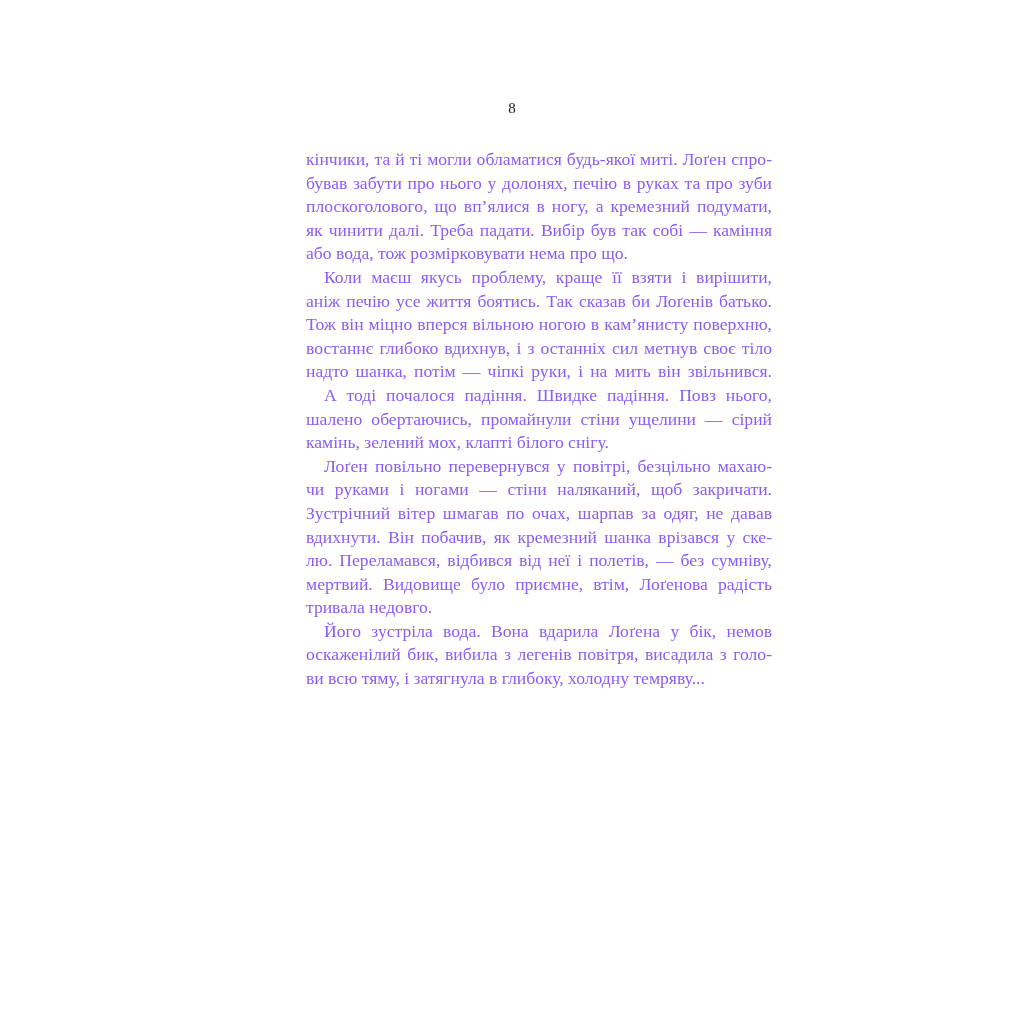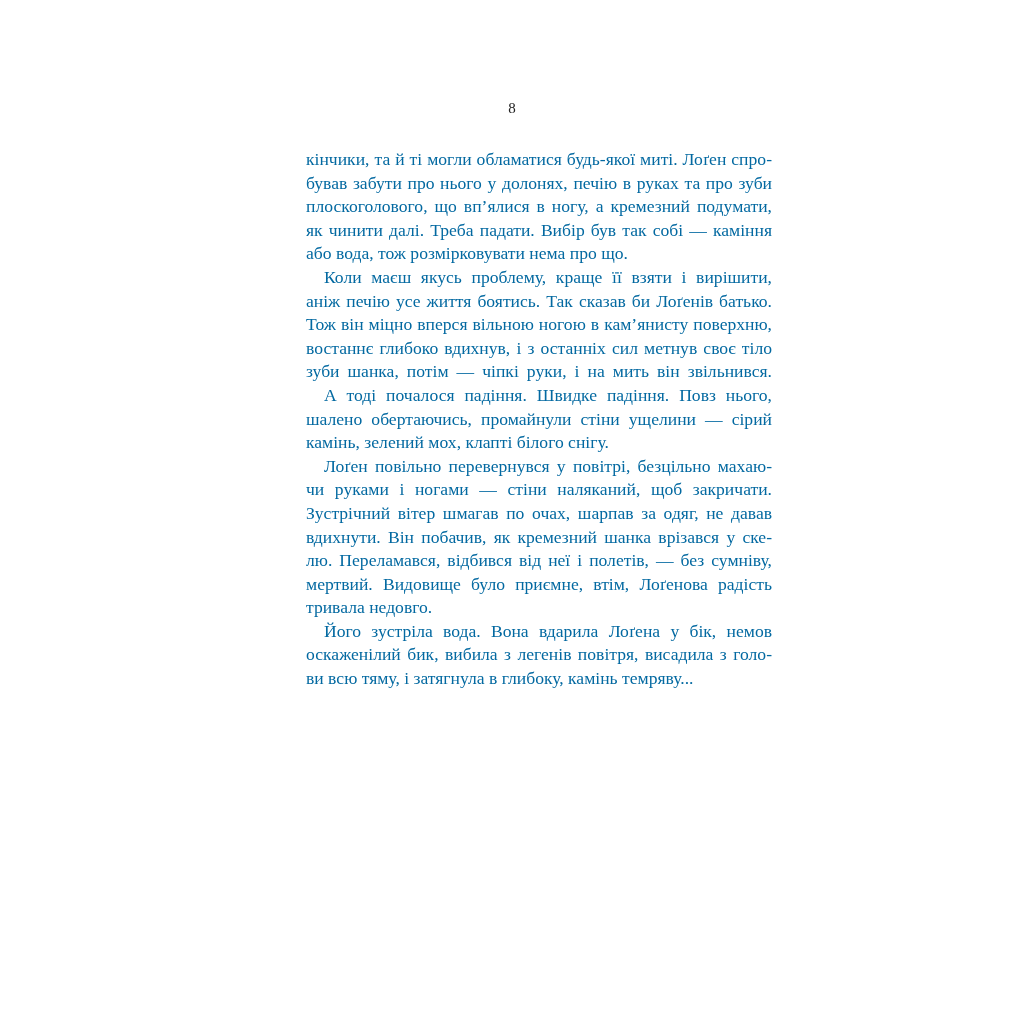--- a/index.html
+++ b/index.html
@@ -25,21 +25,21 @@
       line-height: 20px;
     }
     .text-block {
       position: absolute;
       top: 148px;
       left: 306px;
       width: 466px;
       font-family: "Liberation Serif", "DejaVu Serif", serif;
       font-size: 17.6px;
       line-height: 23.6px;
-      color: #0369a1;
+      color: #8b5cf6;
     }
     .line {
       display: block;
       white-space: nowrap;
       text-align: justify;
       text-align-last: justify;
       height: 23.6px;
       overflow: visible;
     }
     .line.last {
@@ -62,21 +62,21 @@
     <span class="line">плоскоголового, що вп’ялися в ногу, а кремезний подумати,</span>
     <span class="line">як чинити далі. Треба падати. Вибір був так собі — каміння</span>
     <span class="line last">або вода, тож розмірковувати нема про що.</span>
   </div>
 
   <div>
     <span class="line indent">Коли маєш якусь проблему, краще її взяти і вирішити,</span>
     <span class="line">аніж печію усе життя боятись. Так сказав би Лоґенів батько.</span>
     <span class="line">Тож він міцно вперся вільною ногою в кам’янисту поверхню,</span>
     <span class="line">востаннє глибоко вдихнув, і з останніх сил метнув своє тіло</span>
-    <span class="line">зуби шанка, потім — чіпкі руки, і на мить він звільнився.</span>
+    <span class="line">надто шанка, потім — чіпкі руки, і на мить він звільнився.</span>
   </div>
 
   <div>
     <span class="line indent">А тоді почалося падіння. Швидке падіння. Повз нього,</span>
     <span class="line">шалено обертаючись, промайнули стіни ущелини — сірий</span>
     <span class="line last">камінь, зелений мох, клапті білого снігу.</span>
   </div>
 
   <div>
     <span class="line indent">Лоґен повільно перевернувся у повітрі, безцільно махаю-</span>
@@ -84,15 +84,15 @@
     <span class="line">Зустрічний вітер шмагав по очах, шарпав за одяг, не давав</span>
     <span class="line">вдихнути. Він побачив, як кремезний шанка врізався у ске-</span>
     <span class="line">лю. Переламався, відбився від неї і полетів, — без сумніву,</span>
     <span class="line">мертвий. Видовище було приємне, втім, Лоґенова радість</span>
     <span class="line last">тривала недовго.</span>
   </div>
 
   <div>
     <span class="line indent">Його зустріла вода. Вона вдарила Лоґена у бік, немов</span>
     <span class="line">оскаженілий бик, вибила з легенів повітря, висадила з голо-</span>
-    <span class="line last">ви всю тяму, і затягнула в глибоку, камінь темряву...</span>
+    <span class="line last">ви всю тяму, і затягнула в глибоку, холодну темряву...</span>
   </div>
 </div>
 
 </body></html>

